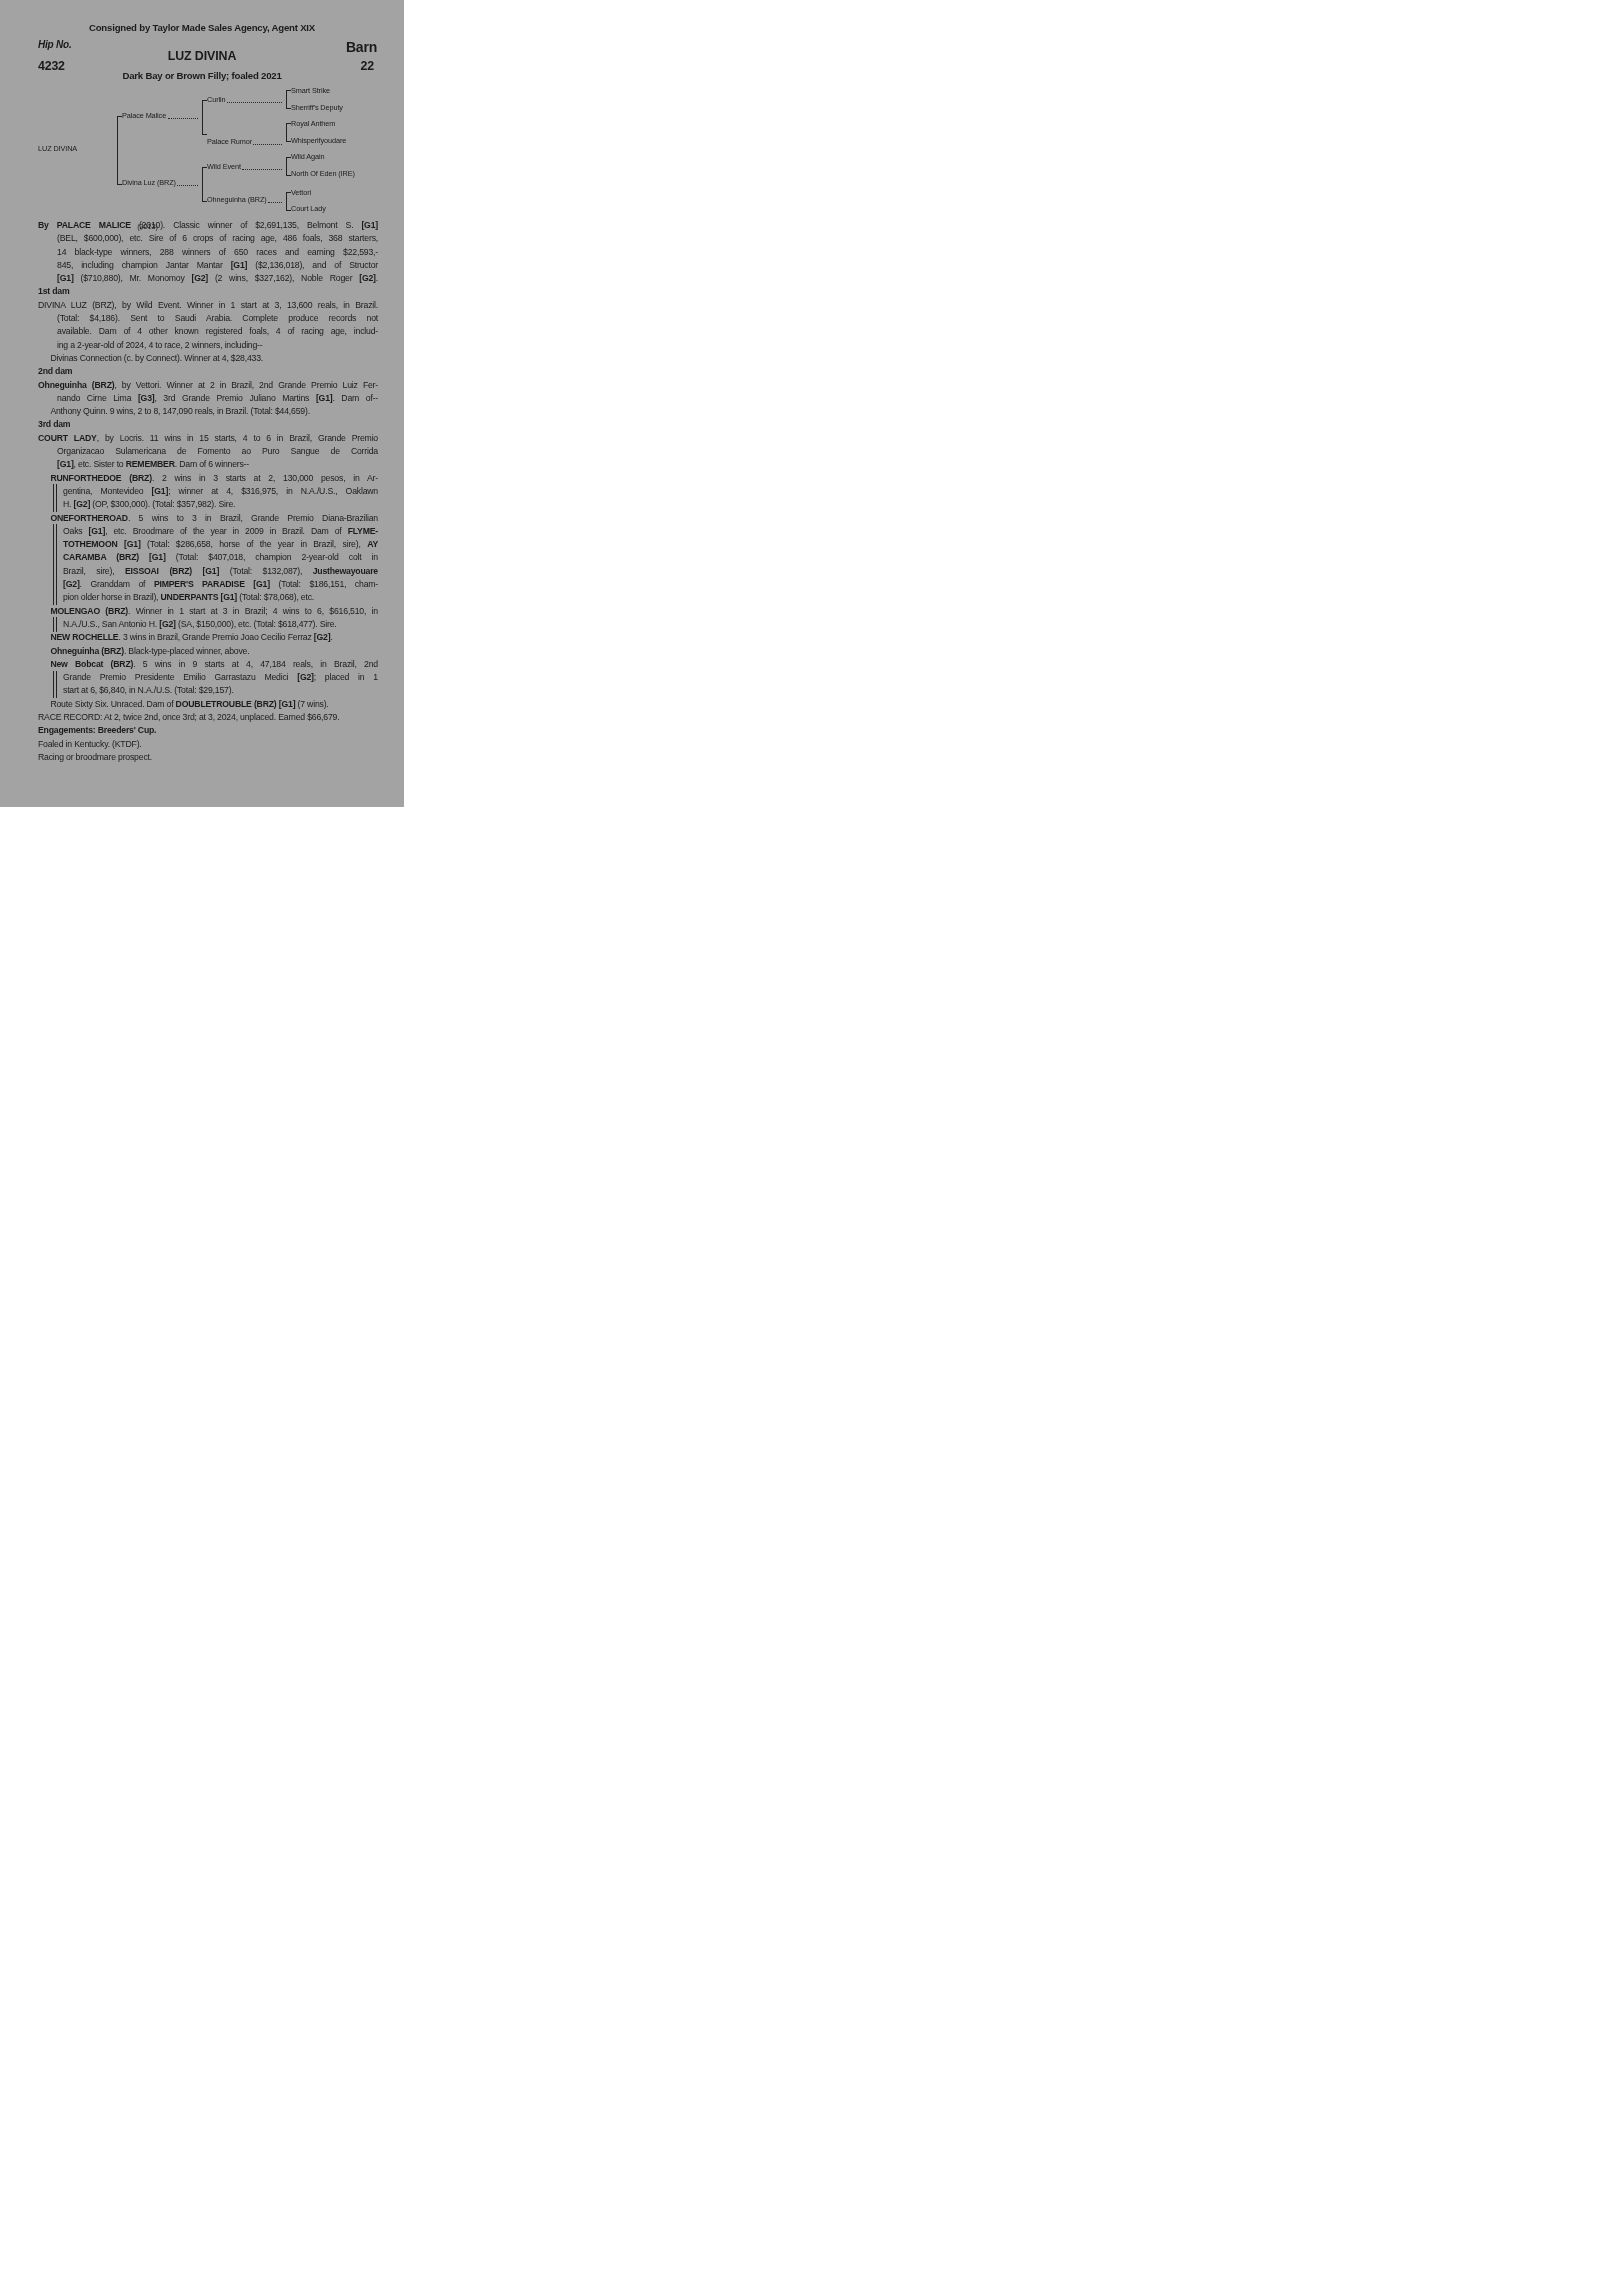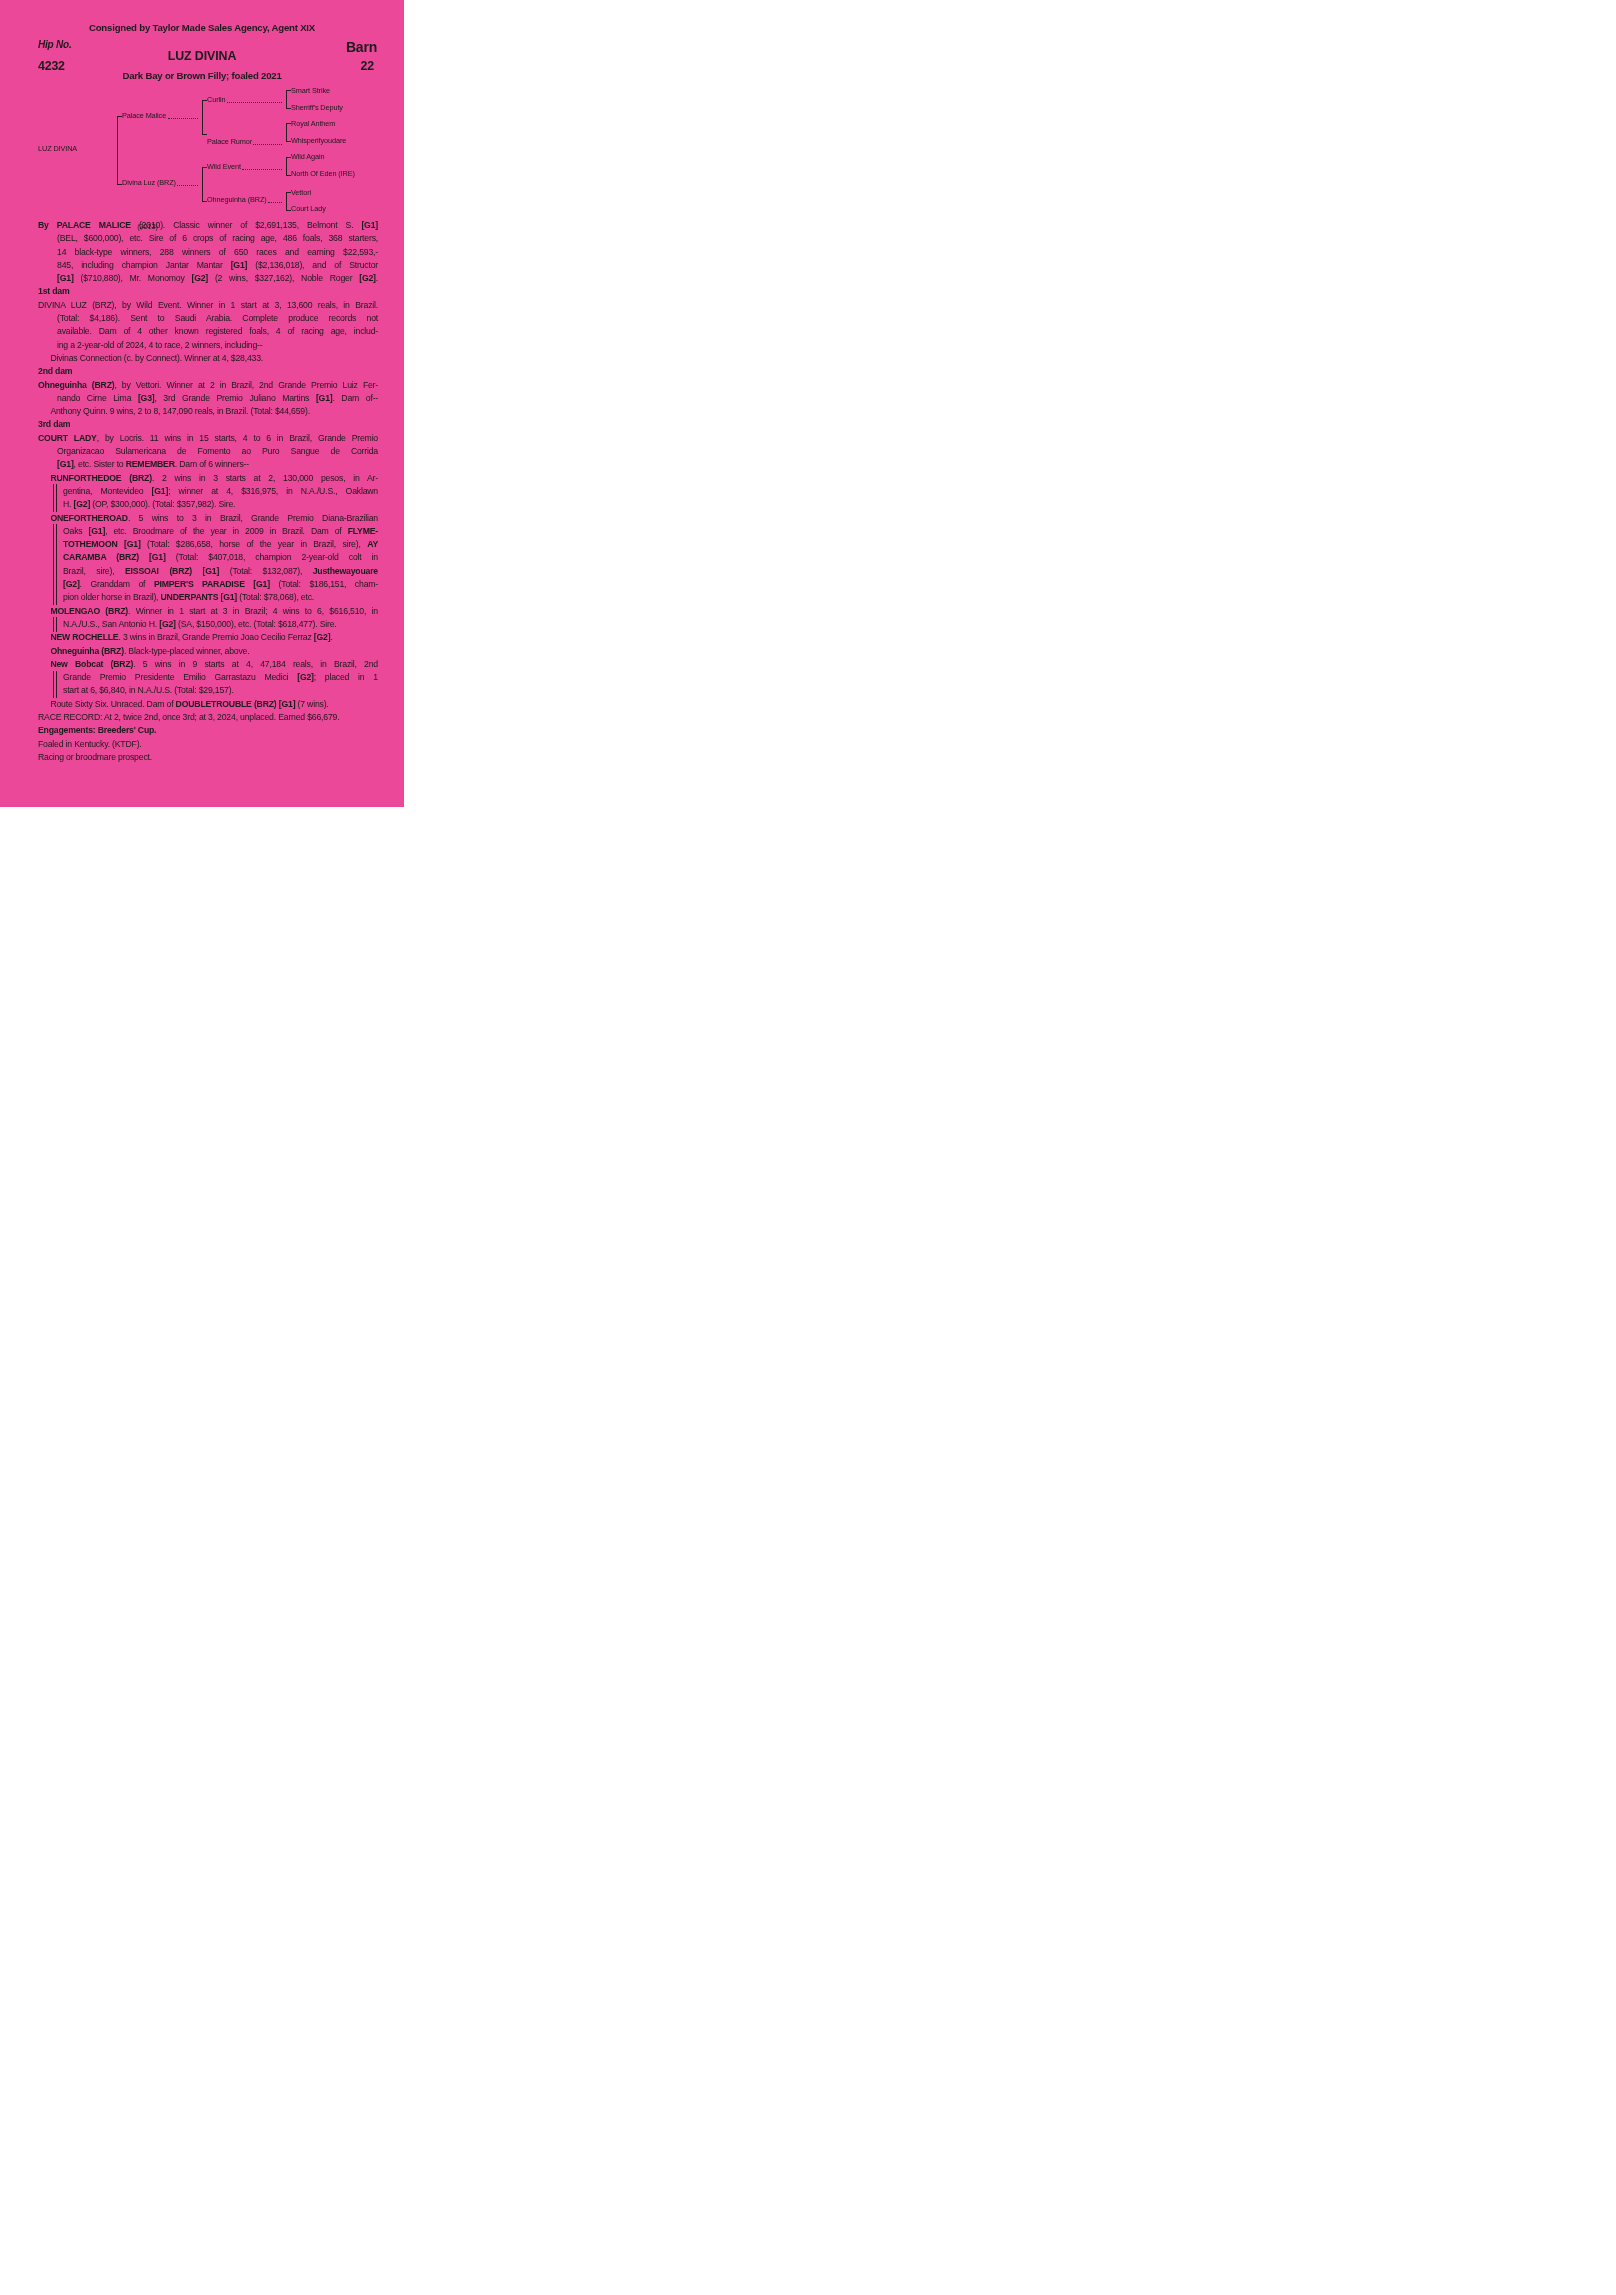--- a/index.html
+++ b/index.html
@@ -1,17 +1,17 @@
 <!DOCTYPE html>
 <html style="font-size:7.3px"><head>
 <meta charset="utf-8">
 <style>
   html,body{margin:0;padding:0;background:#ffffff;}
   .page{
-    position:relative;width:404px;height:807px;background:#ec4899;
+    position:relative;width:404px;height:807px;background:#a3a3a3;
     font-family:"Liberation Sans","DejaVu Sans",sans-serif;color:#1b1b1b;
     overflow:hidden;
   }
   
   .consignor{position:absolute;left:0;top:22px;width:100%;text-align:center;
     font-size:9.6px;font-weight:bold;letter-spacing:-0.2px;}
   .hip-label{position:absolute;left:38px;top:39px;font-size:10px;font-weight:bold;letter-spacing:-0.2px;font-style:italic;}
   .hip-number{position:absolute;left:38px;top:59px;font-size:12.4px;font-weight:bold;letter-spacing:-0.2px;}
   .barn-label{position:absolute;right:27px;top:39px;font-size:14px;font-weight:bold;letter-spacing:-0.2px;text-align:right;}
   .barn-number{position:absolute;right:30px;top:59px;font-size:12.4px;font-weight:bold;letter-spacing:-0.2px;text-align:right;}

